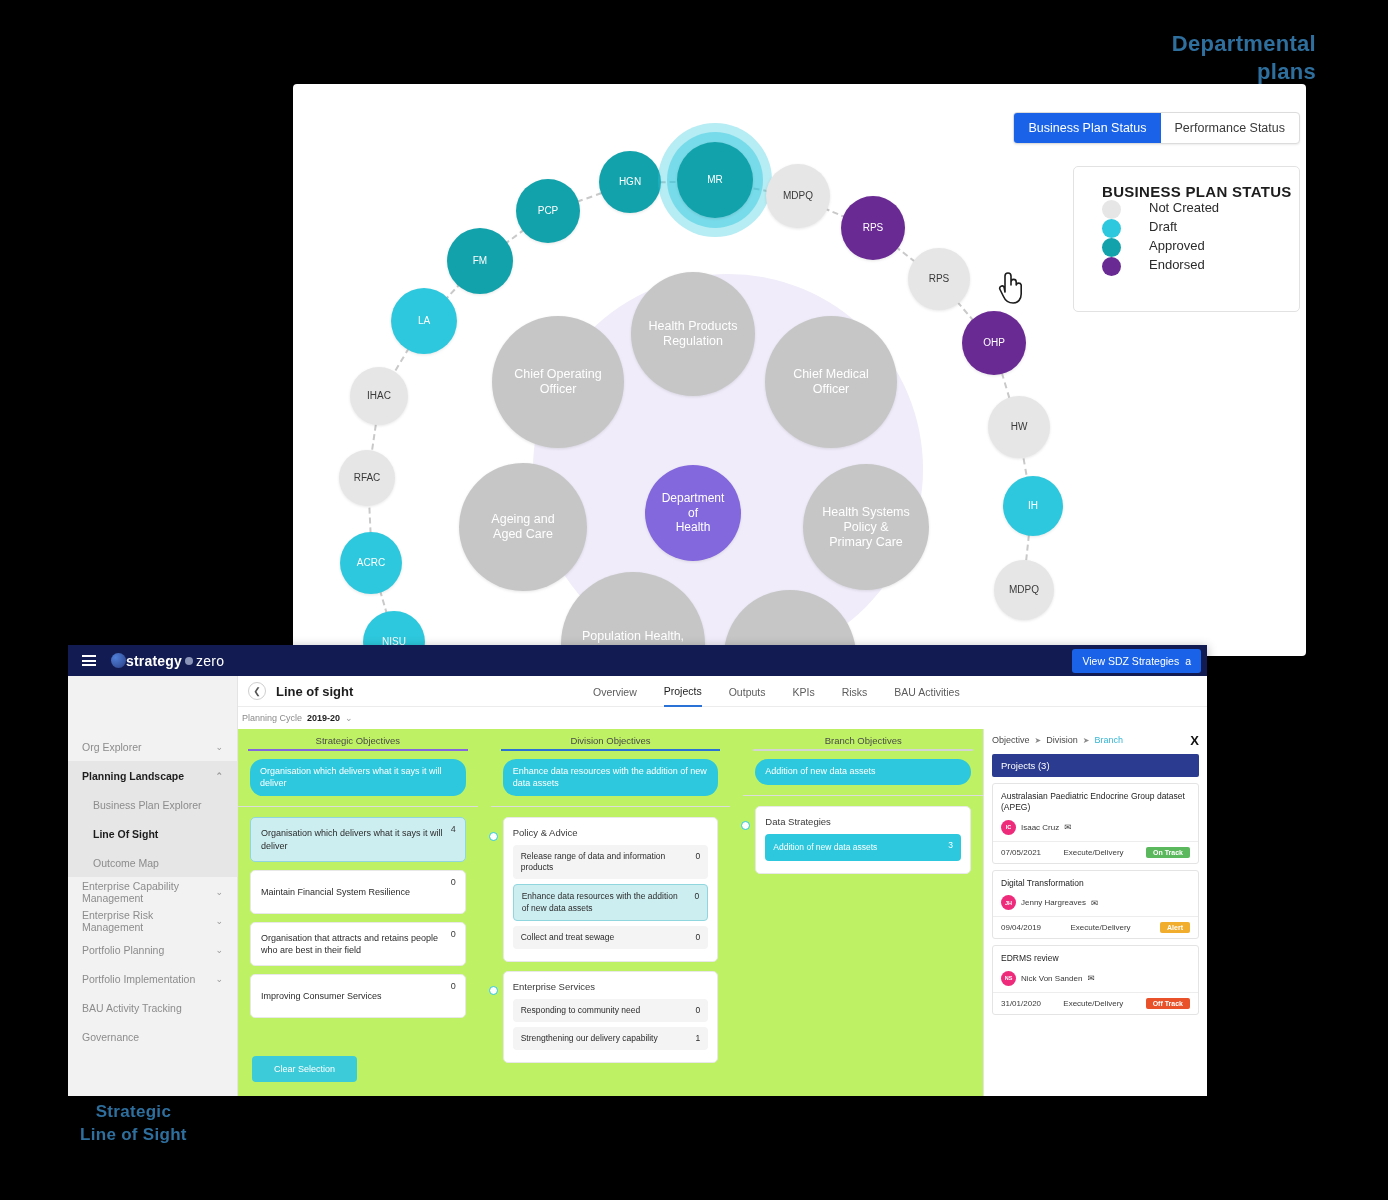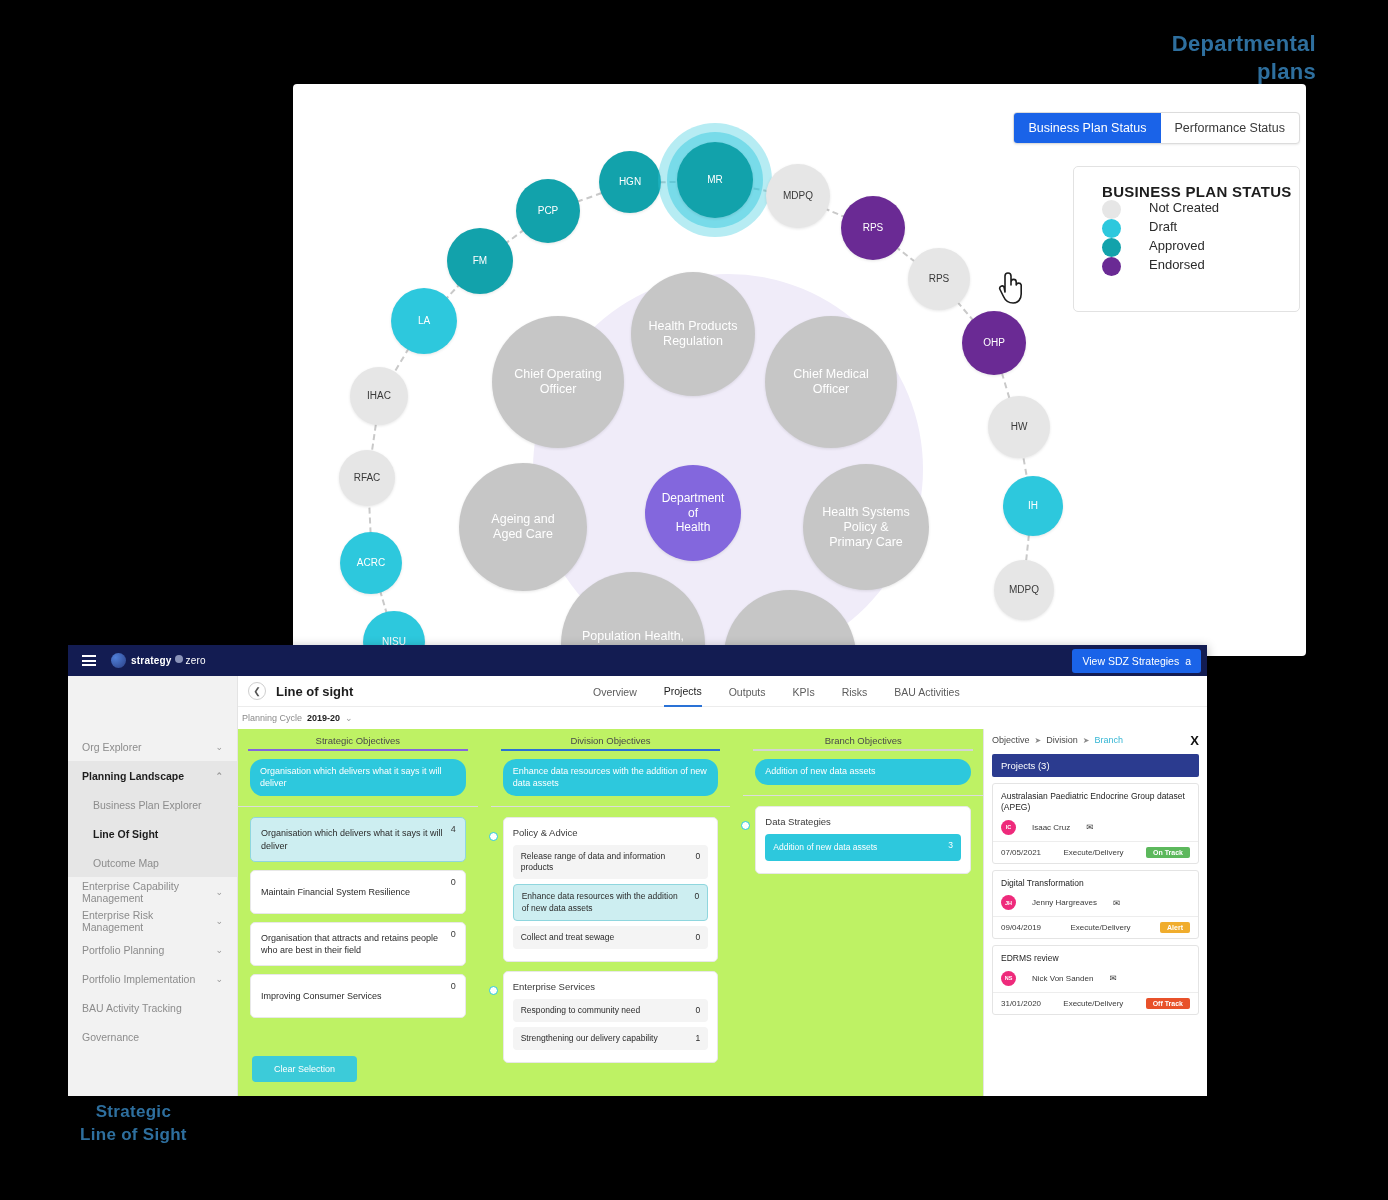--- a/index.html
+++ b/index.html
@@ -107,21 +107,21 @@
     display: flex; align-items: center; padding: 0 10px;
     position: relative;
   }
   .burger { width:14px; margin-left: 4px; }
   .burger span { display:block; height:2px; background:#fff; margin:2.5px 0; }
   .brandlogo {
     width:15px; height:15px; border-radius:50%;
     background: radial-gradient(circle at 30% 30%, #4f7fd8, #2b3f85);
     margin-left: 15px;
   }
-  .brandtext { color:#fff; font-size:10px; font-weight:bold; margin-left:5px; letter-spacing:.2px;}
+  .brandtext { color:#fff; font-size:14px; font-weight:bold; letter-spacing:.2px;}
   .brandtext .zero { font-weight: normal; }
   .brand-dot {
     display:inline-block; width:8px; height:8px; border-radius:50%;
     background:#8a93b8; margin: 0 3px; vertical-align: 1px;
   }
   #view-sdz {
     position:absolute; right: 6px; top: 4px;
     background:#1a63e8; color:#fff; font-size:10.5px;
     padding: 6px 10px; border-radius:3px;
     display:flex; align-items:center; gap:6px; white-space:nowrap;
@@ -219,21 +219,21 @@
   #panel-close { position:absolute; right:8px; top:4px; font-size:13px; font-weight:bold; color:#111; }
   #proj-head {
     background:#2b3b8f; color:#fff; font-size:9.5px;
     padding:6px 9px; margin-top:9px; border-radius:2px;
   }
   .proj {
     border:1px solid #e4e4e4; border-radius:3px; margin-top:6px; background:#fff;
   }
   .proj-top { padding:7px 8px 6px; }
   .proj-name { font-size:8.5px; color:#1d1d1d; line-height:1.35; }
-  .proj-owner { display:flex; align-items:center; gap:16px; margin-top:6px; }
+  .proj-owner { display:flex; align-items:center; gap:5px; margin-top:6px; }
   .avatar {
     width:15px;height:15px;border-radius:50%;background:#ee2a7b;color:#fff;
     font-size:5.5px;display:flex;align-items:center;justify-content:center;font-weight:bold;
   }
   .owner-name { font-size:8px; color:#3a3a3a; }
   .mail-icon { font-size:8.5px; color:#333; }
   .proj-bot {
     border-top:1px solid #ededed; padding:5px 8px;
     display:flex; align-items:center; justify-content:space-between;
   }

